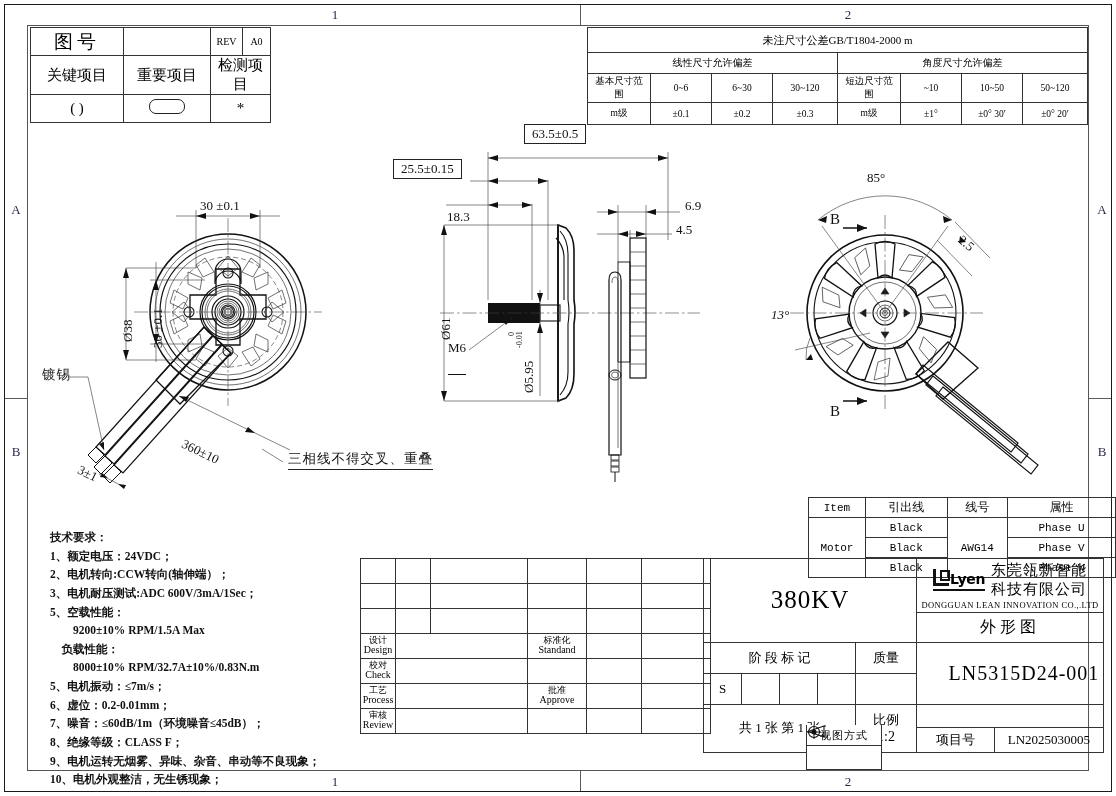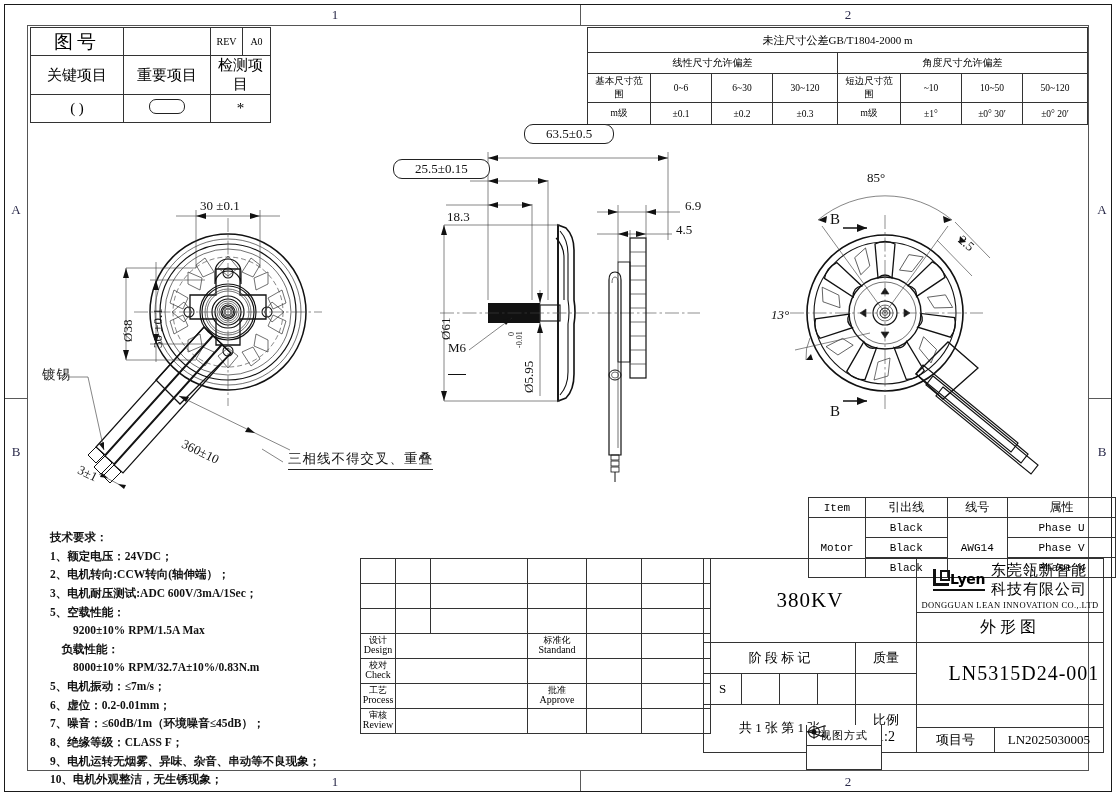--- a/index.html
+++ b/index.html
@@ -39,41 +39,41 @@
   
   #tbl-rev{left:360px;top:558px;}
   #tbl-rev td{font-size:14px;font-family:"Liberation Serif",serif;height:18px;}
   #tbl-rev td.hdr{font-size:15px;letter-spacing:2px;}
   #tbl-rev td.role{font-size:9px;line-height:1.05;font-family:"Liberation Serif",serif;}
   #tbl-rev td.role b{font-weight:normal;display:block;font-size:10px;}
 
   
   #tbl-title{left:703px;top:558px;}
   #tbl-title td{font-size:13px;font-family:"Liberation Serif",serif;}
-  .kv{font-size:21px;letter-spacing:1px;margin-top:32px;}
+  .kv{font-size:25px;letter-spacing:1px;margin-top:32px;}
   .cncell{font-size:16px;letter-spacing:4px;}
   .pn{font-size:20px;letter-spacing:1px;}
   .small-cn{font-size:14px;letter-spacing:2px;}
   .co-cn{font-size:15px;line-height:1.25;letter-spacing:1px;}
   .co-en{font-size:8.5px;letter-spacing:0.4px;font-family:"Liberation Serif",serif;}
   .projno{font-size:13px;font-family:"Liberation Serif",serif;}
 
   
   .logo{display:inline-block;vertical-align:middle;}
   .logo .mark{display:inline-block;width:13px;height:14px;border-left:3px solid #111;border-bottom:3px solid #111;position:relative;margin-right:1px;vertical-align:-2px;}
   .logo .mark:after{content:"";position:absolute;left:4px;top:1px;width:6px;height:7px;border:2px solid #111;}
   .logo .word{font-family:"DejaVu Sans",sans-serif;font-weight:bold;font-size:14px;letter-spacing:-0.4px;}
   .logo .ul{display:block;height:1.5px;background:#111;margin-top:1px;}
 
   
   #notes{position:absolute;left:50px;top:528px;font-family:"Liberation Serif",serif;font-size:11.5px;line-height:1.62;color:#111;white-space:pre;font-weight:bold;}
 
   
   .dim{position:absolute;font-family:"Liberation Serif",serif;font-size:13px;color:#111;white-space:nowrap;}
-  .dim.boxed{border:1px solid #222;border-radius:9px;padding:1px 21px;background:#fff;}
+  .dim.boxed{border:1px solid #222;border-radius:0;padding:1px 7px;background:#fff;}
   .dim.rot90{transform:rotate(-90deg);transform-origin:left top;}
   .dim.small{font-size:11px;}
   .cnnote{position:absolute;font-family:"Liberation Serif",serif;font-size:13.5px;color:#111;white-space:nowrap;letter-spacing:1px;}
   .ul-note{border-bottom:1.2px solid #222;padding-bottom:1px;}
 
   svg{position:absolute;left:0;top:0;overflow:visible;}
   .ln{stroke:#111;fill:none;}
   .thin{stroke:#333;stroke-width:0.7;fill:none;}
   .ctr{stroke:#444;stroke-width:0.6;fill:none;stroke-dasharray:14 3 2.5 3;}
   .ext{stroke:#444;stroke-width:0.65;fill:none;}

